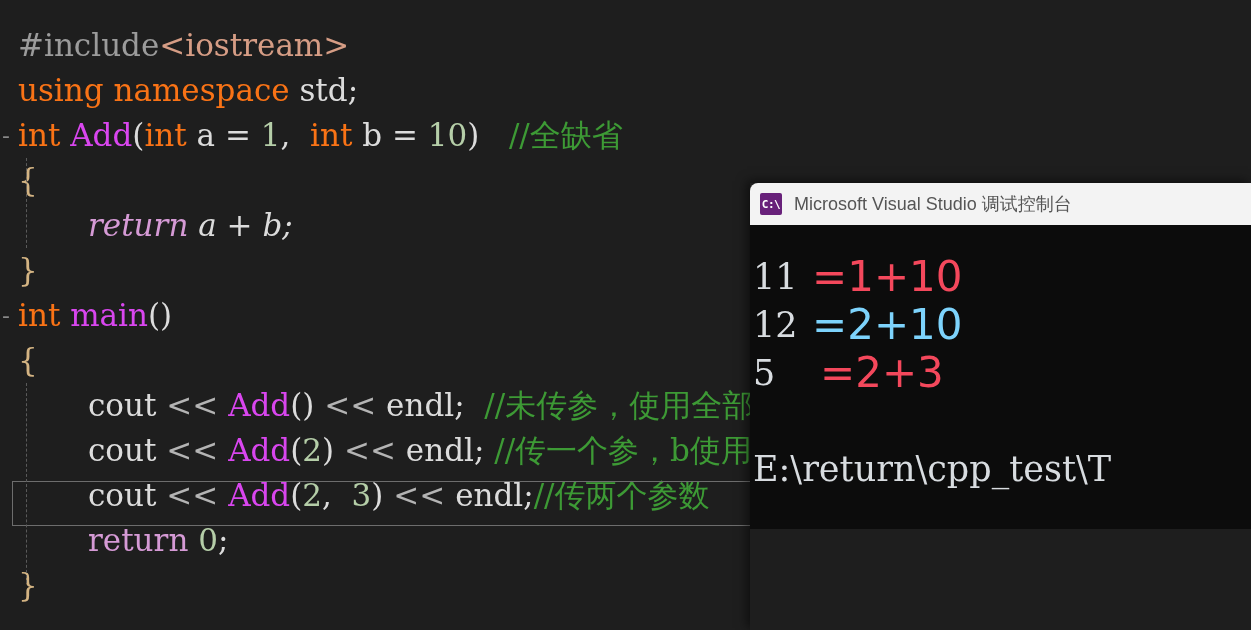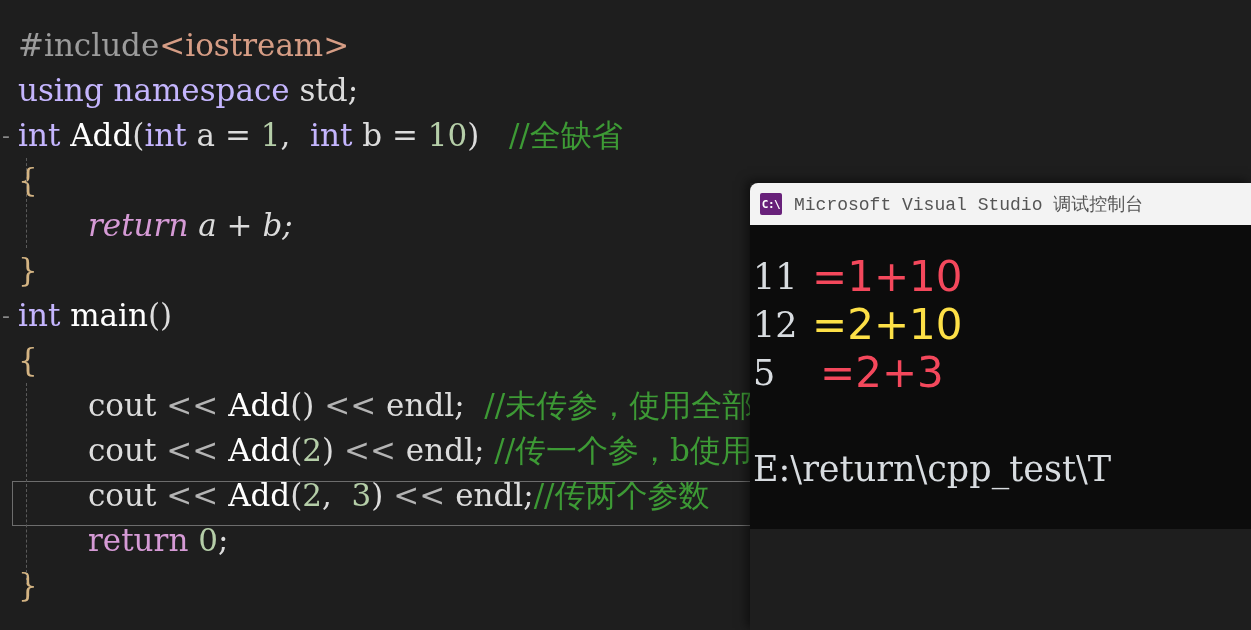--- a/index.html
+++ b/index.html
@@ -58,23 +58,23 @@
   .indent-guide {
     position: absolute;
     left: 26px;
     width: 0;
     border-left: 1px dashed #5a5a5a;
   }
 
   
   .t-pre     { color: #9b9b9b; }
   .t-inc     { color: #d69d85; }
-  .t-kw      { color: #c4b5fd; }
+  .t-kw      { color: #f97316; }
   .t-ctrl    { color: #d59ad5; }
-  .t-fn      { color: #ffffff; }
+  .t-fn      { color: #d946ef; }
   .t-plain   { color: #dcdcdc; }
   .t-num     { color: #b5cea8; }
   .t-punct   { color: #dcdcdc; }
   .t-brace   { color: #d4b483; }
   .t-comment { color: #3d9a35; }
   .t-op      { color: #b4b4b4; }
 
   
   #current-line-box {
     position: absolute;
@@ -121,21 +121,21 @@
   #console-icon span {
     color: #ffffff;
     font-family: "DejaVu Sans Mono", "Liberation Mono", monospace;
     font-size: 11px;
     font-weight: bold;
     line-height: 1;
     letter-spacing: -0.5px;
   }
   #console-title-text {
     color: #555555;
-    font-family: Liberation Mono, monospace;
+    font-family: Liberation Sans, sans-serif;
     font-size: 18px;
     white-space: nowrap;
   }
   #console-body {
     position: relative;
     height: 304px;
     background: #0c0c0c;
     overflow: hidden;
   }
   .console-line {
@@ -189,18 +189,18 @@
       </div>
       <div id="console-title-text">Microsoft Visual Studio 调试控制台</div>
     </div>
     <div id="console-body">
         <div class="console-line" style="top: 28px;">11</div>
         <div class="console-line" style="top: 76px;">12</div>
         <div class="console-line" style="top: 124px;">5</div>
         <div class="console-line" style="top: 172px;"></div>
         <div class="console-line" style="top: 220px;">E:\return\cpp_test\T</div>
         <div class="annot" style="left: 62px; top: 28px; color: rgb(244, 72, 92);">=1+10</div>
-        <div class="annot" style="left: 62px; top: 76px; color: #fde047;">=2+10</div>
+        <div class="annot" style="left: 62px; top: 76px; color: #7dd3fc;">=2+10</div>
         <div class="annot" style="left: 70px; top: 124px; color: rgb(244, 72, 92);">=2+3</div>
       </div>
   </div>
 
 </div>
 
 </body></html>

